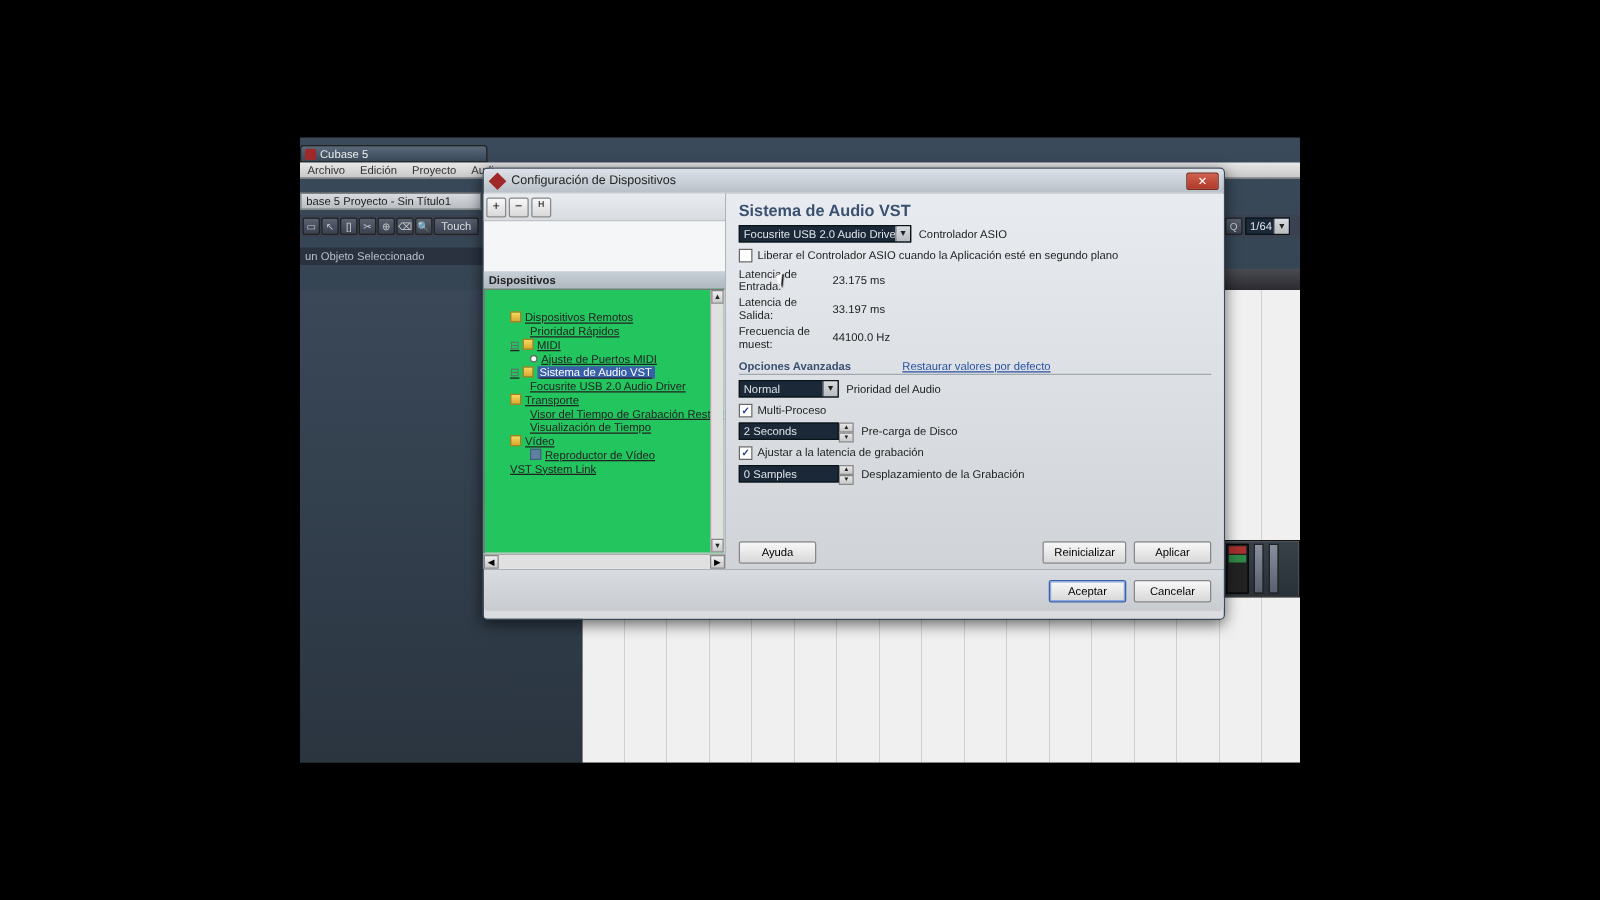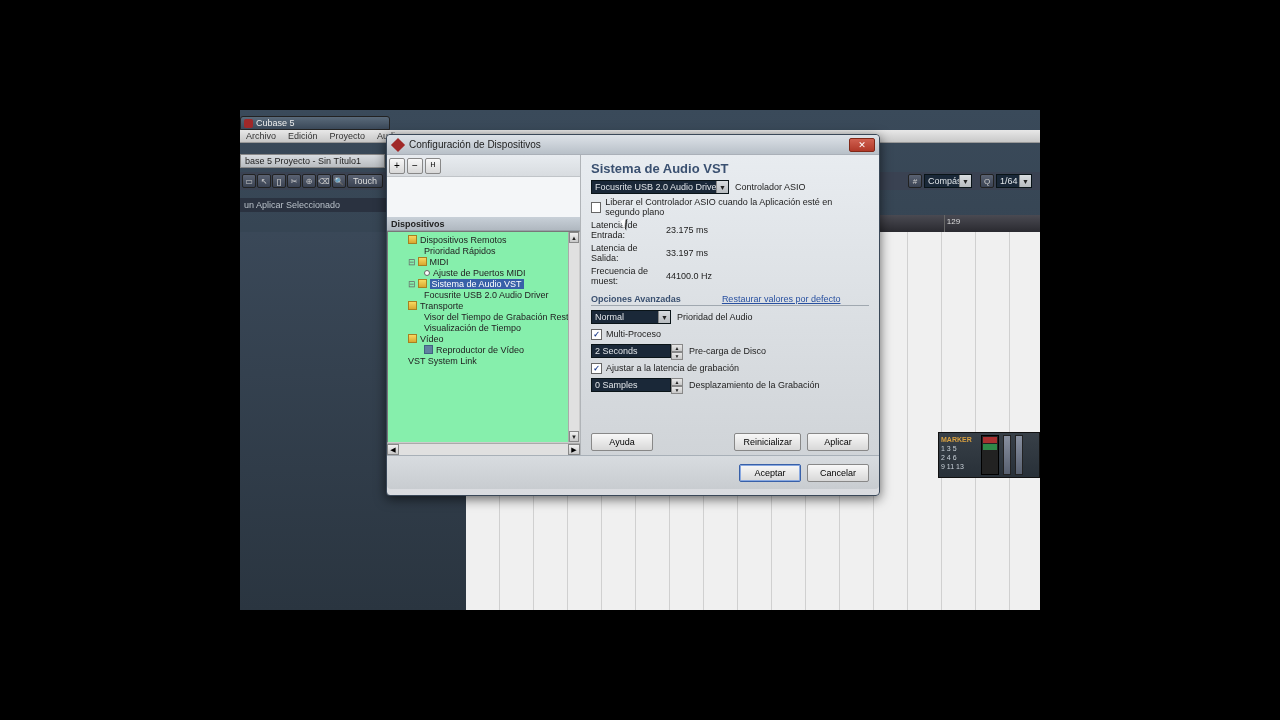--- a/index.html
+++ b/index.html
@@ -30,32 +30,32 @@
 
 .mixer-panel { position: absolute; right: 0; top: 322px; width: 102px; height: 46px; background: linear-gradient(180deg,#384048,#283038); border: 1px solid #111; display: flex; }
 .mixer-left { width: 40px; font-size: 7px; color: #c8d0d8; padding: 2px; }
 .mixer-left div { line-height: 9px; }
 .mixer-meter { width: 18px; background: #222; border: 1px solid #000; margin: 2px; position: relative; }
 .mixer-led-r { position:absolute; top:1px; left:1px; right:1px; height:6px; background:#a83030; }
 .mixer-led-g { position:absolute; top:8px; left:1px; right:1px; height:6px; background:#308848; }
 .mixer-fader { width: 8px; background: linear-gradient(180deg,#8890a0,#586070); margin: 2px; border: 1px solid #222; }
 
 
-.dialog { position: absolute; left: 146px; top: 24px; width: 494px; height: 362px; background: linear-gradient(180deg,#eceef0,#dadce0); border: 1px solid #3a4858; border-radius: 4px; box-shadow: 0 3px 12px rgba(0,0,0,0.6); }
+.dialog { position: absolute; left: 146px; top: 24px; width: 594px; height: 362px; background: linear-gradient(180deg,#eceef0,#dadce0); border: 1px solid #3a4858; border-radius: 4px; box-shadow: 0 3px 12px rgba(0,0,0,0.6); }
 .dlg-title { height: 20px; background: linear-gradient(180deg,#dde2e8,#b8c0c8); border-radius: 4px 4px 0 0; display: flex; align-items: center; font-size: 10px; color: #222; border-bottom: 1px solid #aab0b8; }
 .dlg-title .diamond { width: 10px; height: 10px; background: #a02828; transform: rotate(45deg); margin: 0 6px; }
 .dlg-close { margin-left: auto; width: 26px; height: 14px; background: linear-gradient(180deg,#d06050,#b03828); border: 1px solid #802818; border-radius: 2px; color: #fff; font-size: 9px; display:flex; align-items:center; justify-content:center; margin-right: 4px; cursor: pointer; }
 
 .dlg-body { display: flex; height: 300px; }
 
 .dlg-left { width: 194px; background: #f4f6f8; border-right: 1px solid #b0b4b8; display: flex; flex-direction: column; }
 .dlg-left-toolbar { height: 22px; display: flex; align-items: center; gap: 2px; padding: 2px; border-bottom: 1px solid #c0c4c8; background: linear-gradient(180deg,#e8ecf0,#d8dce0); }
 .dlg-small-btn { width: 16px; height: 16px; background: linear-gradient(180deg,#f8f8f8,#d8d8d8); border: 1px solid #888; border-radius: 2px; font-size: 10px; display:flex; align-items:center; justify-content:center; cursor:pointer; }
 .tree-header { height: 14px; background: linear-gradient(180deg,#c8d0d8,#b0b8c0); border-bottom: 1px solid #98a0a8; font-size: 9px; color: #222; display: flex; align-items: center; padding-left: 4px; font-weight: bold; margin-top: 40px; }
-.tree { flex: 1; background: #86efac; overflow: hidden; font-size: 9px; color: #222; padding: 2px 0; position: relative; border: 1px inset #ccc; margin: 0; }
+.tree { flex: 1; background: #22c55e; overflow: hidden; font-size: 9px; color: #222; padding: 16px 0; position: relative; border: 1px inset #ccc; margin: 0; text-decoration: underline; }
 .tree-row { display: flex; align-items: center; height: 11px; padding-left: 4px; white-space: nowrap; }
 .tree-row.lvl1 { padding-left: 20px; }
 .tree-row.lvl2 { padding-left: 36px; }
 .tree-row.selected span.txt { background: #3860a8; color: #fff; padding: 0 2px; }
 .tree-icon { width: 9px; height: 9px; margin-right: 3px; display: inline-block; }
 .folder-ico { background: linear-gradient(180deg,#f8d860,#d8a830); border: 1px solid #a88020; }
 .node-ico { width: 6px; height: 6px; border: 1px solid #666; background: #fff; border-radius: 50%; }
 .minus-ico::before { content: "⊟"; font-size: 9px; color: #666; margin-right: 2px; }
 .h-scroll { height: 12px; background: #e0e0e0; border-top: 1px solid #aaa; display: flex; }
 .sc-btn { width: 12px; height: 100%; background: linear-gradient(180deg,#f0f0f0,#c8c8c8); border: 1px solid #888; font-size: 7px; display:flex; align-items:center; justify-content:center; }
@@ -128,21 +128,21 @@
         <span class="dd-arrow">▼</span>
       </div>
       <div class="tbtn">Q</div>
       <div class="dropdown" style="width:36px">
         <span>1/64</span>
         <span class="dd-arrow">▼</span>
       </div>
     </div>
   </div>
 
-  <div class="status-line">un Aplicar Seleccionado</div>
+  <div class="status-line">un Objeto Seleccionado</div>
 
   <div class="ruler">
     <div class="ruler-mark" style="flex:2"></div>
     <div class="ruler-mark">105</div>
     <div class="ruler-mark">113</div>
     <div class="ruler-mark">121</div>
     <div class="ruler-mark">129</div>
   </div>
 
   <div class="track-area"></div>

